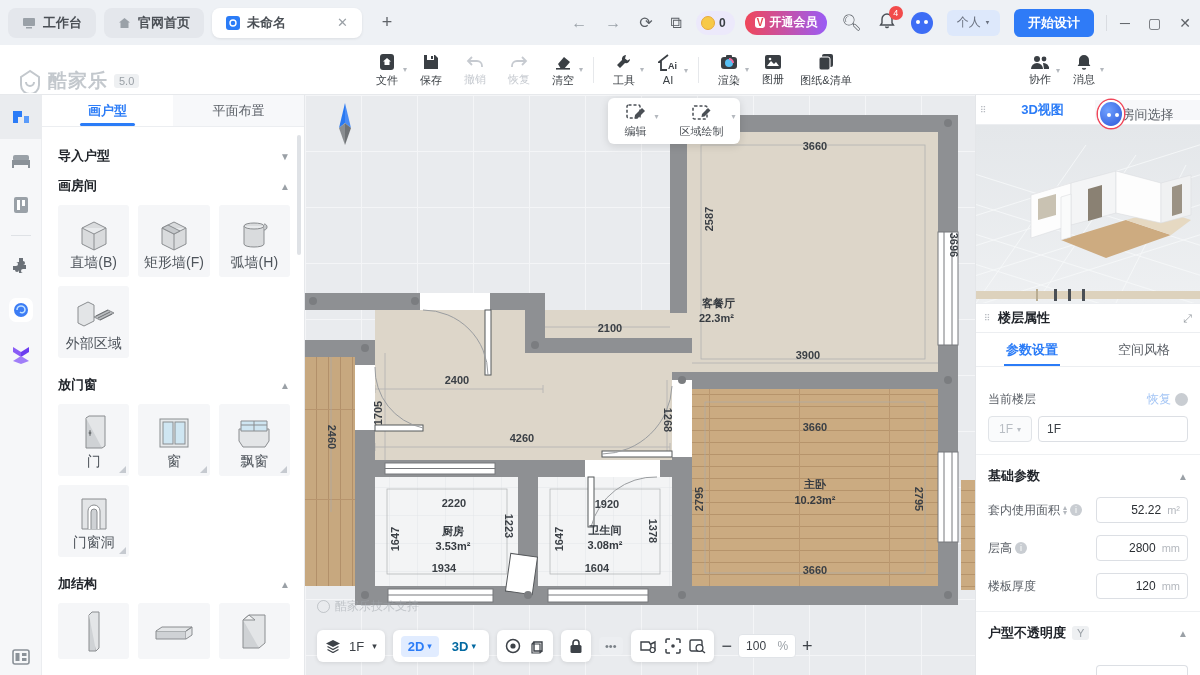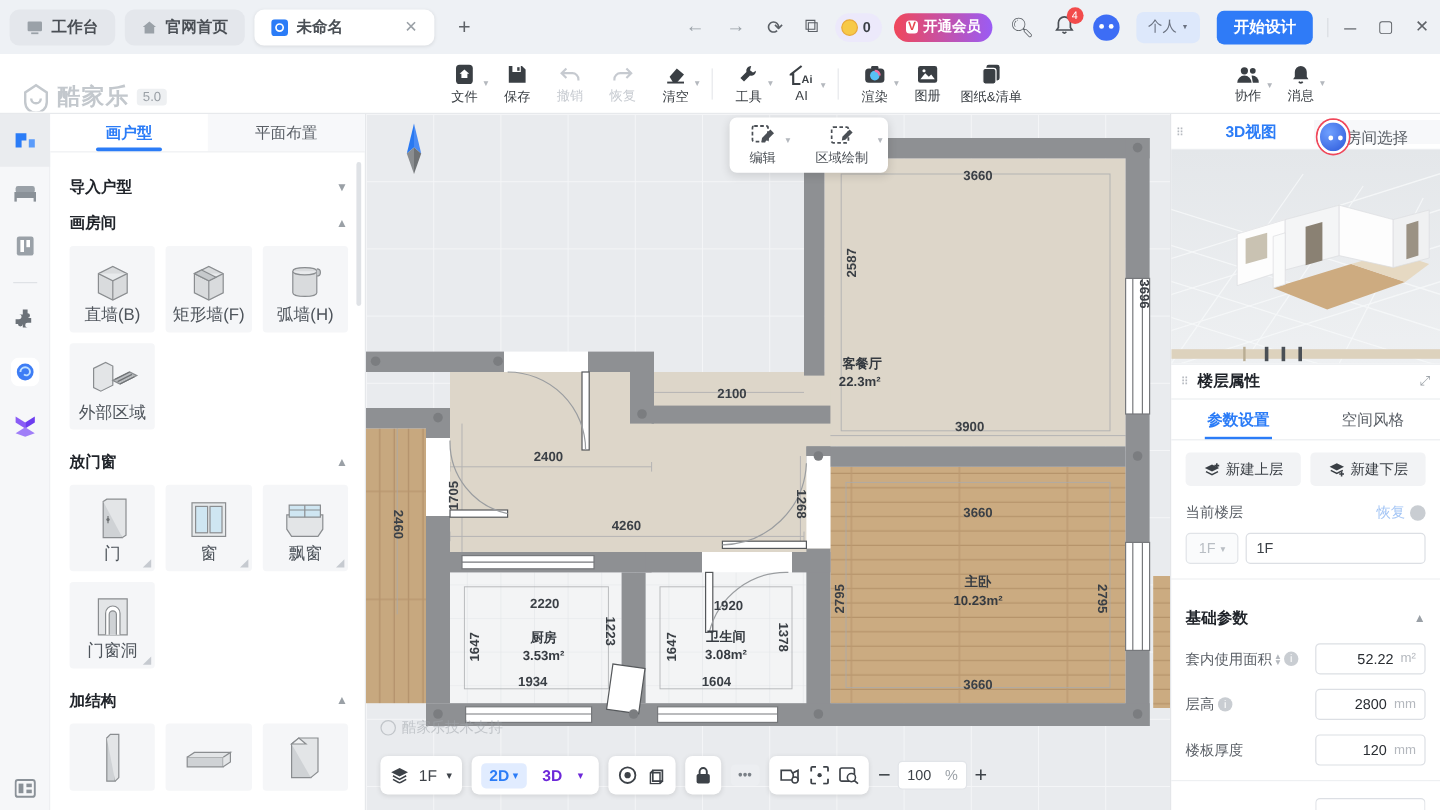--- a/index.html
+++ b/index.html
@@ -78,21 +78,21 @@
   .edittb { position:absolute; left:303px; top:3px; width:132px; height:46px; background:#fff; border-radius:6px; box-shadow:0 2px 8px rgba(0,0,0,.12); display:flex; align-items:center; justify-content:space-around; z-index:5; }
   .edititem { display:flex; flex-direction:column; align-items:center; gap:2px; font-size:11px; color:#4a4f55; position:relative; padding:0 6px; }
   .edititem .car { position:absolute; right:-6px; top:8px; font-size:8px; color:#b4b8be; }
   .watermark { position:absolute; left:12px; top:503px; font-size:12px; color:rgba(160,166,172,.55); display:flex; gap:5px; align-items:center; z-index:4; }
   .wmring { width:13px; height:13px; border:1.5px solid rgba(160,166,172,.55); border-radius:50%; display:inline-block; }
 
   
   .bbar { position:absolute; left:12px; top:535px; height:32px; display:flex; align-items:center; gap:8px; z-index:6; font-size:13px; color:#3d4248; }
   .bgroup { background:#fff; border-radius:6px; height:32px; display:flex; align-items:center; box-shadow:0 1px 4px rgba(0,0,0,.10); padding:0 8px; gap:8px; }
   .chip2d { background:#e1ecff; color:#2b7cf7; font-weight:bold; border-radius:4px; padding:3px 7px; display:flex; gap:3px; align-items:center; }
-  .chip3d { color:#6d28d9; font-weight:bold; display:flex; gap:13px; align-items:center; padding:3px 5px; }
+  .chip3d { color:#0369a1; font-weight:bold; display:flex; gap:3px; align-items:center; padding:3px 5px; }
   .bsmall { font-size:9px; }
   .zoominput { width:58px; height:24px; border:1px solid #e1e4e8; border-radius:4px; background:#fff; display:flex; align-items:center; justify-content:space-between; padding:0 7px; font-size:12px; }
   .zoominput .u { color:#9aa0a6; }
   .dots3 { background:#eceef1; border-radius:4px; padding:3px 6px; color:#7a8087; font-size:11px; }
 
   
   .rpanel { position:absolute; left:975px; top:95px; width:225px; height:580px; background:#fff; border-left:1px solid #e4e6e9; }
   .rtabs { display:flex; height:30px; align-items:center; border-bottom:1px solid #eceef1; position:relative; }
   .dragdots { width:14px; color:#b6bac0; font-size:9px; letter-spacing:1px; line-height:4px; padding-left:4px; }
   .rtab { flex:1; text-align:center; font-size:13px; color:#5a5f66; }
@@ -108,21 +108,21 @@
   .rbody { padding:10px 12px; }
   .btnrow { display:flex; gap:8px; }
   .fbtn { flex:1; height:28px; background:#f2f3f5; border-radius:4px; display:flex; align-items:center; justify-content:center; gap:5px; font-size:12px; color:#3a3f45; }
   .rowlbl { display:flex; align-items:center; margin-top:14px; font-size:12px; color:#5a5f66; }
   .restore { margin-left:auto; color:#a5c6f5; font-size:12px; display:flex; align-items:center; gap:4px; }
   .clock { width:13px; height:13px; border-radius:50%; background:#c9cdd2; display:inline-block; }
   .selrow { display:flex; gap:6px; margin-top:8px; }
   .sel1f { width:44px; height:26px; border:1px solid #e1e4e8; border-radius:4px; color:#b9bec4; font-size:12px; display:flex; align-items:center; justify-content:center; gap:4px; background:#fafbfc; }
   .inp1f { flex:1; height:26px; border:1px solid #dcdfe4; border-radius:4px; font-size:12px; color:#3a3f45; display:flex; align-items:center; padding:0 8px; }
   .rdiv { height:1px; background:#eef0f2; margin:12px -12px 0; }
-  .sechead { display:flex; align-items:center; justify-content:space-between; margin-top:23px; font-size:13px; font-weight:bold; color:#20242a; }
+  .sechead { display:flex; align-items:center; justify-content:space-between; margin-top:12px; font-size:13px; font-weight:bold; color:#20242a; }
   .prow { display:flex; align-items:center; margin-top:12px; }
   .plabel { font-size:12px; color:#5a5f66; display:flex; align-items:center; gap:3px; }
   .ibadge { width:12px; height:12px; border-radius:50%; background:#c9cdd2; color:#fff; font-size:9px; display:inline-flex; align-items:center; justify-content:center; }
   .updn { color:#b4b8be; font-size:8px; line-height:5px; }
   .pinput { margin-left:auto; width:92px; height:26px; border:1px solid #dcdfe4; border-radius:4px; display:flex; align-items:center; justify-content:flex-end; gap:6px; padding:0 7px; font-size:12px; }
   .pinput .val { color:#2a2e33; }
   .pinput .unit { color:#b4b8be; font-size:11px; }
   .keybadge { background:#eef0f2; color:#9aa0a6; border-radius:3px; font-size:11px; padding:1px 5px; font-weight:normal; margin-left:6px; }
   .partialinput { position:absolute; right:12px; bottom:-2px; width:92px; height:12px; border:1px solid #dcdfe4; border-bottom:0; border-radius:4px 4px 0 0; background:#fff; }
 
@@ -790,38 +790,20 @@
       <span class="title">楼层属性</span>
       <span class="expand">⤢</span>
     </div>
 
     <div class="ptabs">
       <div class="ptab active">参数设置</div>
       <div class="ptab">空间风格</div>
     </div>
 
     <div class="rbody">
-      <div class="btnrow">
-        <div class="fbtn">
-          <svg width="14" height="13" viewBox="0 0 14 13">
-              <path d="M7 2 13 5 7 8 1 5Z" fill="#3a3f45"></path>
-              <path d="m2 8 5 2.5L12 8" fill="none" stroke="#3a3f45" stroke-width="1.2"></path>
-              <path d="M11 1v4M9 3h4" stroke="#3a3f45" stroke-width="1.3"></path>
-            </svg>
-          <span>新建上层</span>
-        </div>
-        <div class="fbtn">
-          <svg width="14" height="13" viewBox="0 0 14 13">
-              <path d="M7 1 13 4 7 7 1 4Z" fill="#3a3f45"></path>
-              <path d="m2 7 5 2.5L12 7" fill="none" stroke="#3a3f45" stroke-width="1.2"></path>
-              <path d="M11 8v4M9 10h4" stroke="#3a3f45" stroke-width="1.3"></path>
-            </svg>
-          <span>新建下层</span>
-        </div>
-      </div>
 
       <div class="rowlbl">
         <span>当前楼层</span>
         <span class="restore">
           <span>恢复</span>
           <span class="clock"></span>
         </span>
       </div>
       <div class="selrow">
         <div class="sel1f">

